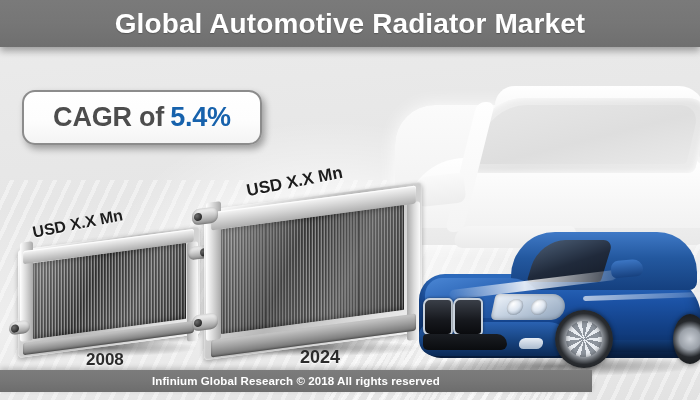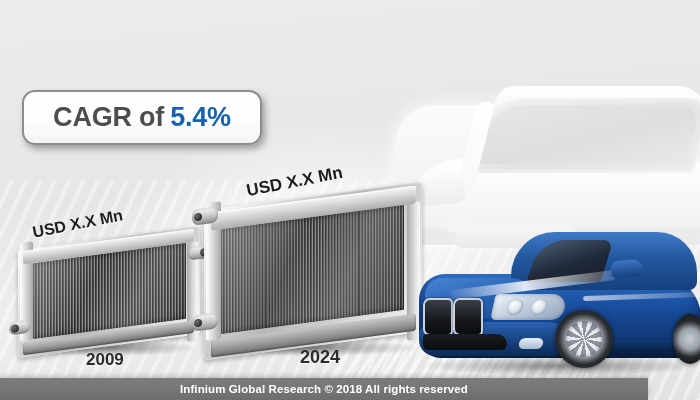--- a/index.html
+++ b/index.html
@@ -331,21 +331,21 @@
     box-shadow:inset 0 0 4px rgba(0,0,0,.4);
   }
   .car-rocker{
     position:absolute;left:178px;top:118px;width:110px;height:12px;
     background:linear-gradient(180deg,#123c78,#081f42);
     border-radius:4px;
   }
 
   
   .footer{
-    position:absolute;left:0;bottom:0;width:648px;height:22px;
+    position:absolute;left:0;bottom:8px;width:592px;height:22px;
     background:linear-gradient(180deg,#7c7c7c 0%,#767676 50%,#6d6d6d 100%);
     display:flex;align-items:center;justify-content:center;
     z-index:50;
     box-shadow:0 -2px 5px rgba(0,0,0,.20);
   }
   .footer-text{
     color:#ffffff;font-size:11.5px;font-weight:bold;letter-spacing:.1px;white-space:nowrap;
   }
 </style>
 </head>
@@ -361,20 +361,23 @@
   <div class="ghost-car">
     <div class="ghost-body"></div>
     <div class="ghost-roof"></div>
     <div class="ghost-hoodline"></div>
     <div class="ghost-windshield"></div>
     <div class="ghost-pillar"></div>
     <div class="ghost-mirror"></div>
     <div class="ghost-headlamp"></div>
   </div>
 
+  <div class="header">
+    <div class="header-title">Global Automotive Radiator Market</div>
+  </div>
 
   <div class="cagr-badge">
     <div class="cagr-text">
       <span>CAGR of</span><span class="cagr-value">5.4%</span>
     </div>
   </div>
 
   <div class="radiator" id="radiator-2017">
     <div class="rad-shadow"></div>
     <div class="rad-frame"></div>
@@ -395,21 +398,21 @@
     <div class="rad-tank-top"></div>
     <div class="rad-core"></div>
     <div class="rad-tank-bot"></div>
     <div class="rad-neck rad-neck-l neck-tl"></div>
     <div class="rad-neck rad-neck-l neck-bl"></div>
   </div>
 
   <div class="usd-label" id="usd-label-2017">USD X.X Mn</div>
   <div class="usd-label" id="usd-label-2024">USD X.X Mn</div>
 
-  <div class="year-label" id="year-2017">2009</div>
+  <div class="year-label" id="year-2017">2008</div>
   <div class="year-label" id="year-2024">2024</div>
 
   <div class="car">
     <div class="car-shadow"></div>
     <div class="car-lower"></div>
     <div class="car-cabin"></div>
     <div class="car-glass-front"></div>
     <div class="car-glass-side"></div>
     <div class="car-hood"></div>
     <div class="car-rocker"></div>

